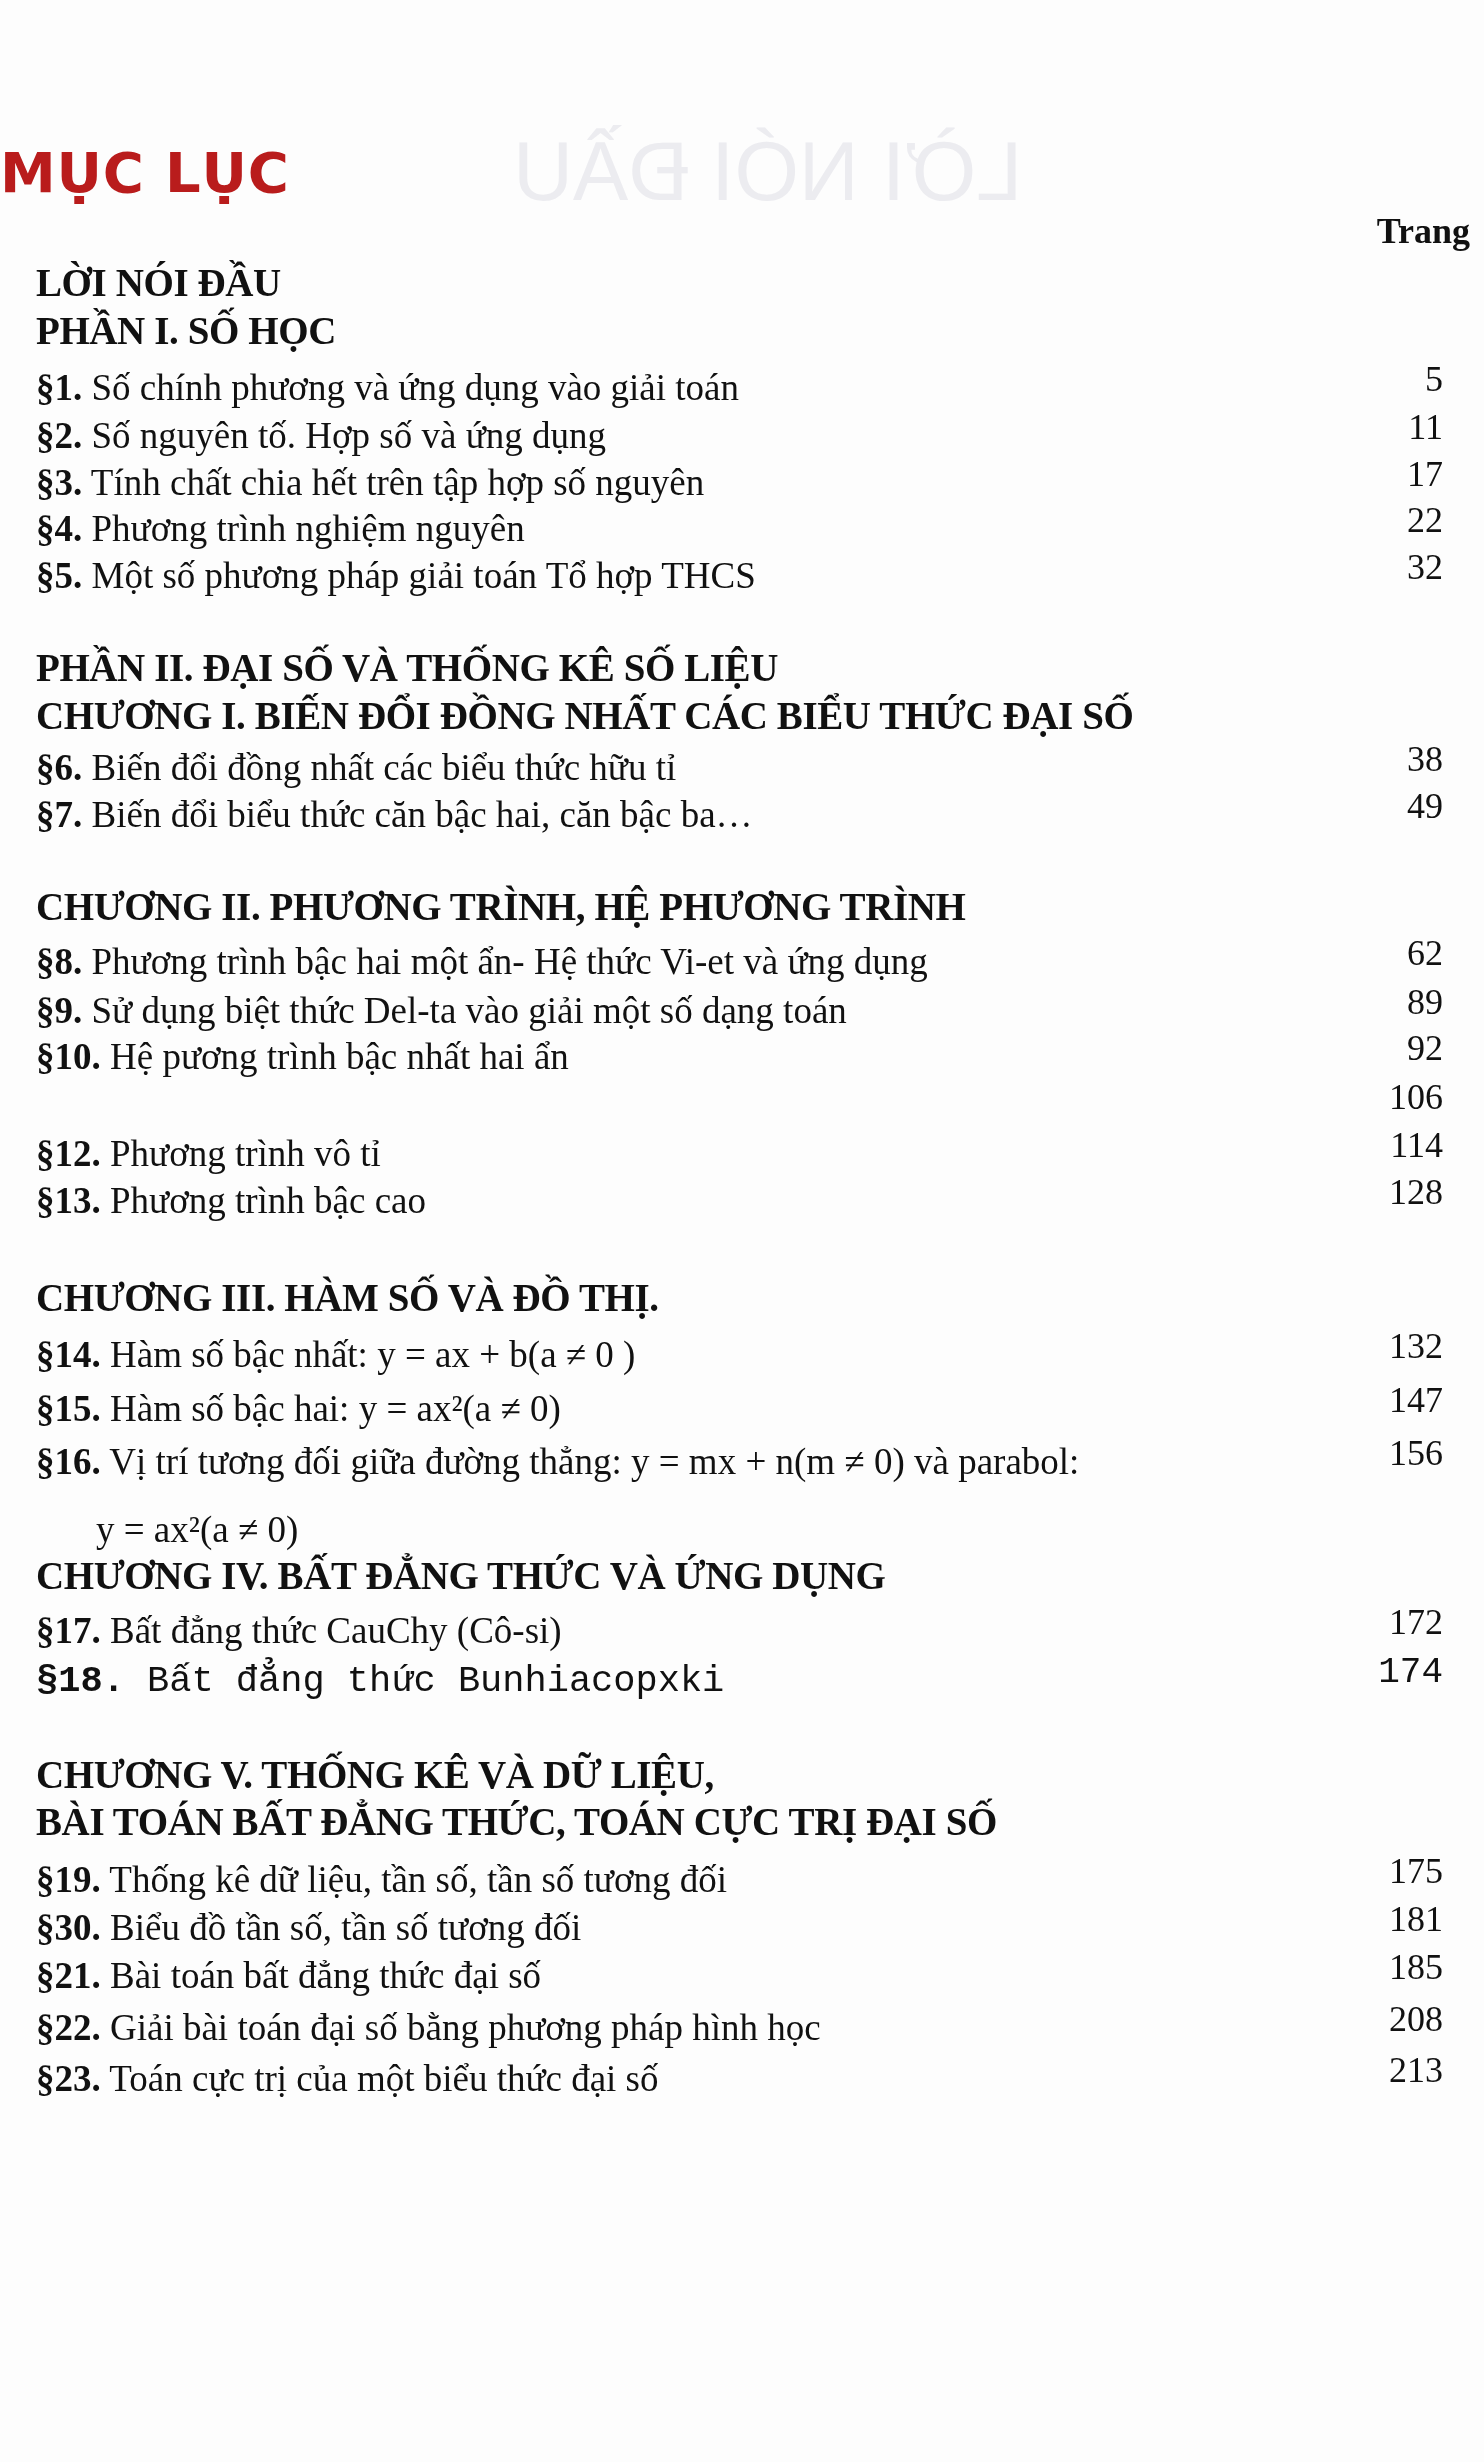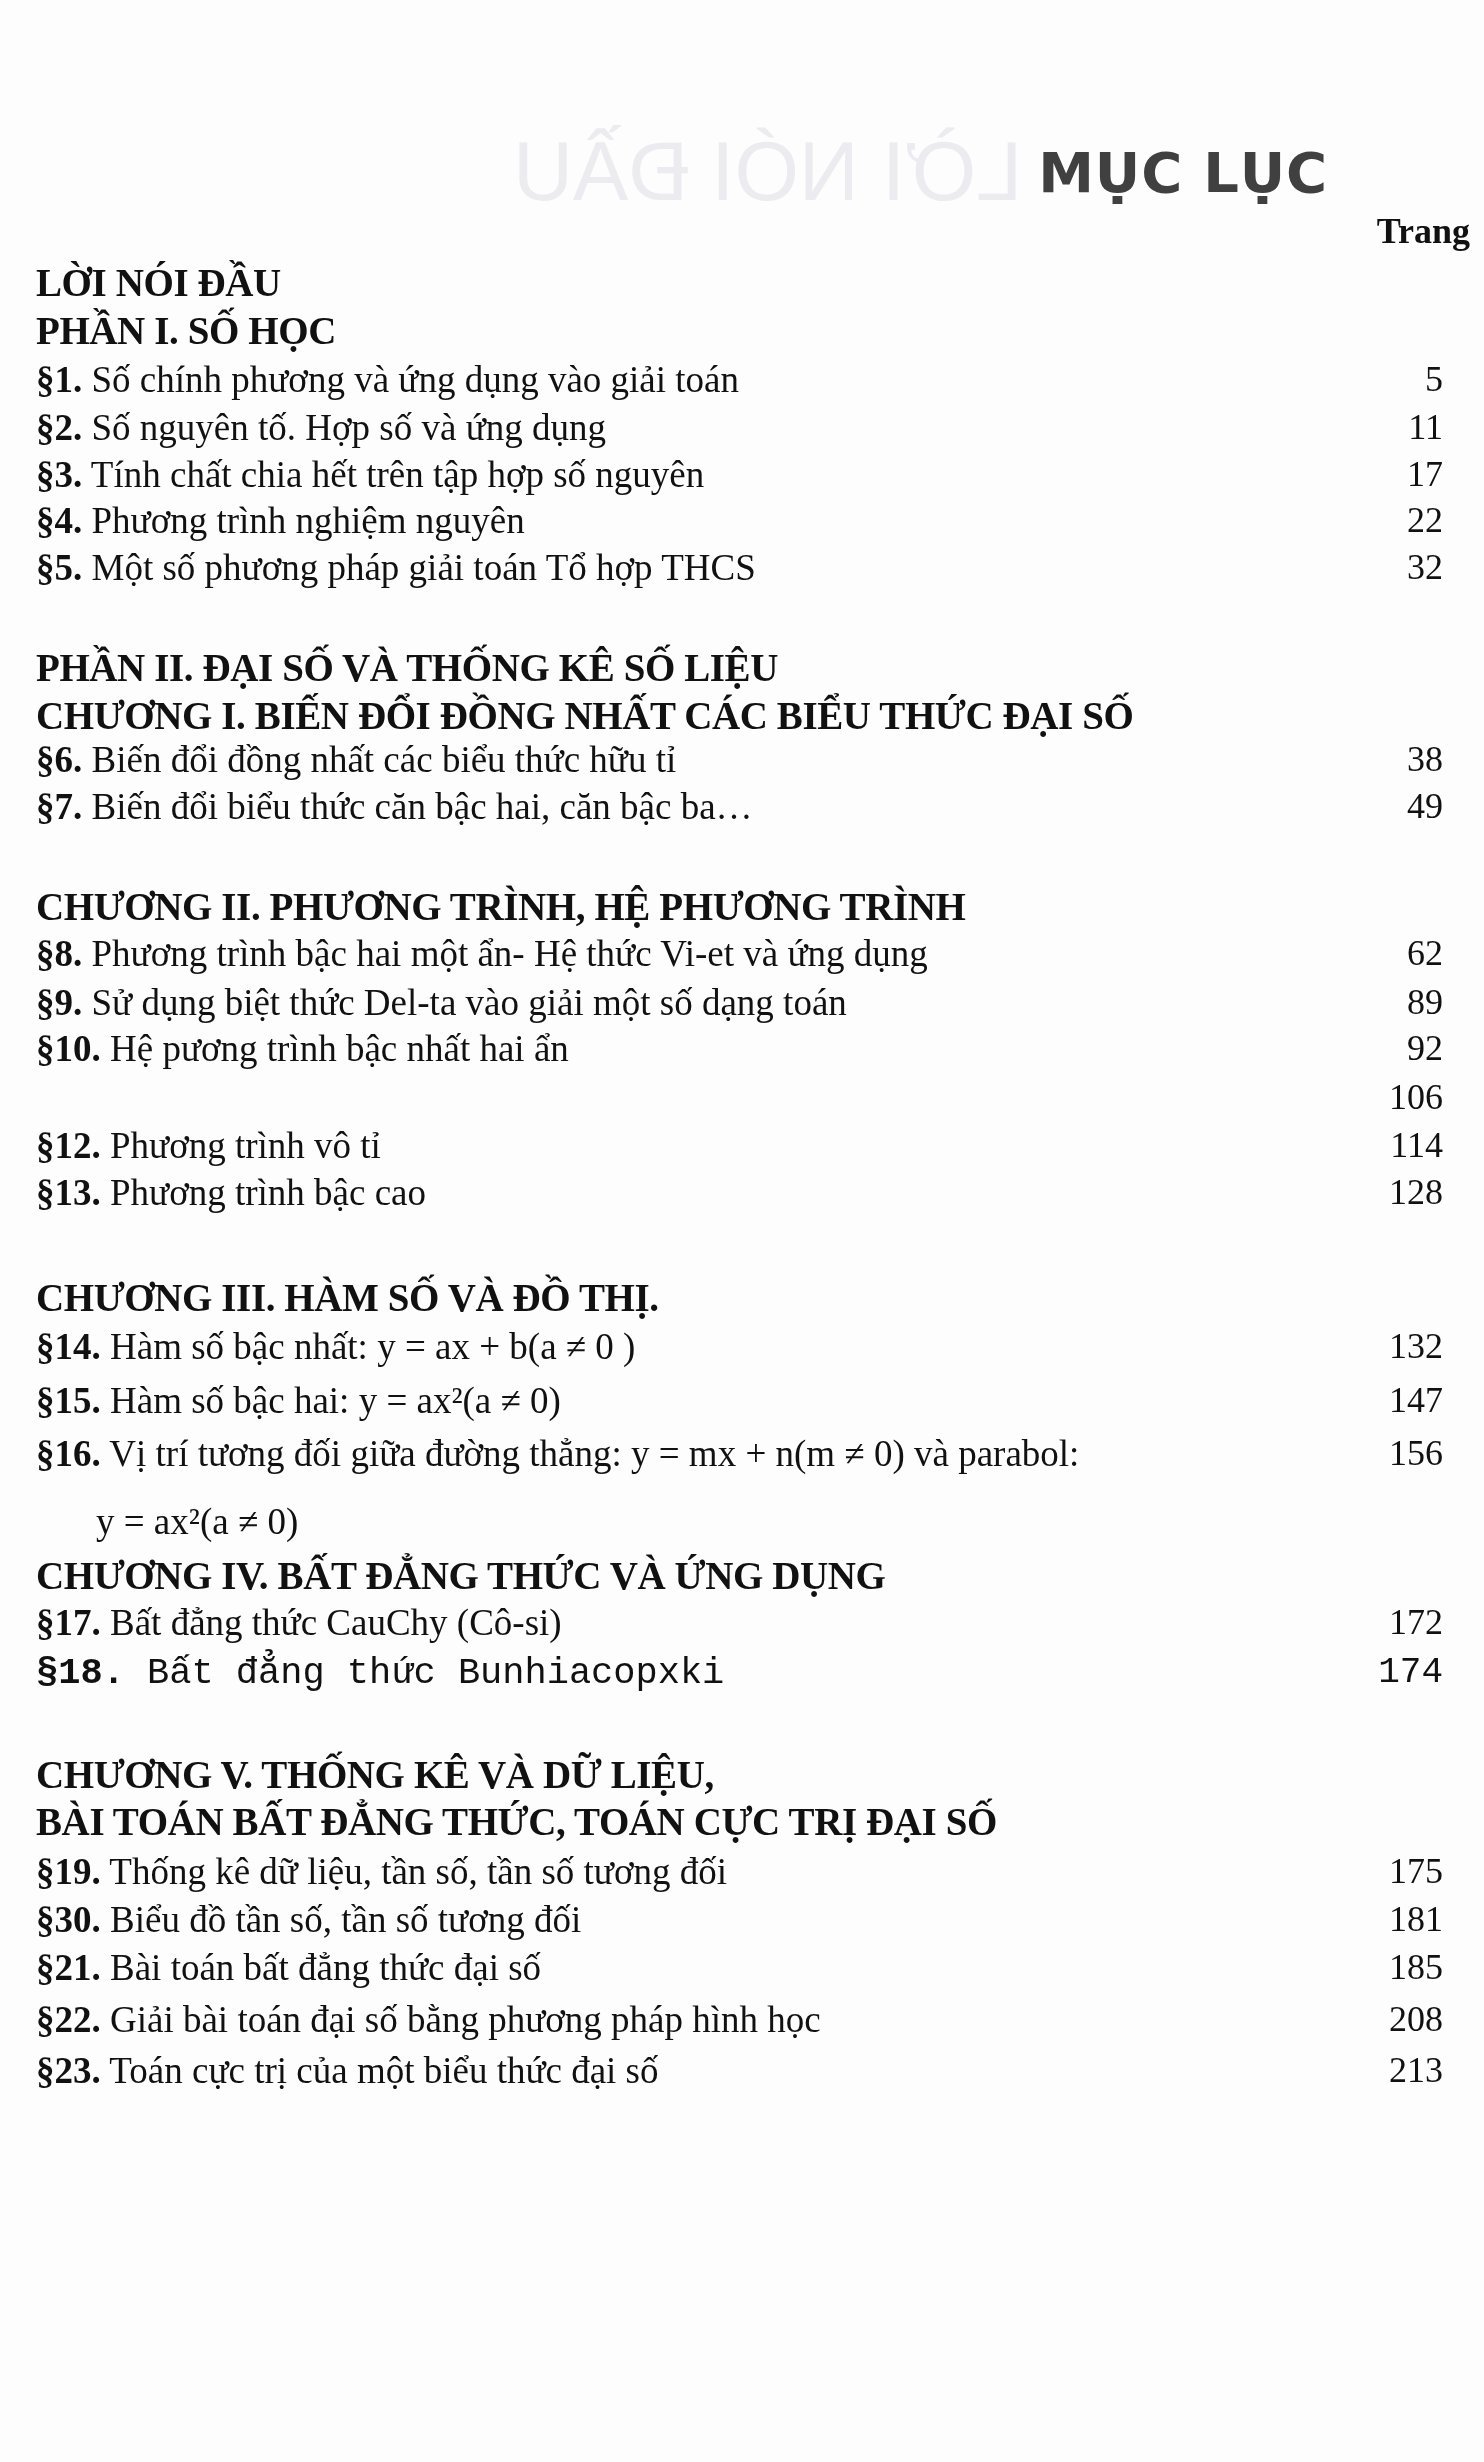--- a/index.html
+++ b/index.html
@@ -5,30 +5,30 @@
   html, body { margin:0; padding:0; }
   body {
     width:1485px; height:2462px; background:#fdfdfd; position:relative; overflow:hidden;
     font-family:"Liberation Serif","DejaVu Serif",serif; color:#111;
   }
   .bleed {
     position:absolute; color:#e6e6ec; font-family:"Liberation Sans",sans-serif;
     transform:scaleX(-1); white-space:nowrap; font-size:30px; pointer-events:none;
   }
   .title {
-    position:absolute; left:0; width:1328px; top:140px; text-align:right;
+    position:absolute; left:0; width:1328px; top:140px; text-align:left;
     font-family:"DejaVu Sans","Liberation Sans",sans-serif; font-weight:bold; font-size:56px;
-    letter-spacing:0.8px; color:#404040;
+    letter-spacing:0.8px; color:#b91c1c;
   }
   .trang {
     position:absolute; right:15px; top:210px; font-weight:bold; font-size:36px;
   }
   .line { position:absolute; left:36px; right:42px; height:45px; }
   .heading { font-weight:bold; font-size:39px; position:absolute; left:0; top:0; white-space:nowrap; letter-spacing:-0.4px; }
-  .entry-text { font-size:37px; position:absolute; left:0; top:0; white-space:nowrap; }
+  .entry-text { font-size:37px; position:absolute; left:0; top:8px; white-space:nowrap; }
   .entry-text b { font-weight:bold; }
   .page { position:absolute; right:0; top:0; font-size:36px; }
 </style>
 </head>
 <body>
 
 <div class="bleed" style="left:513px; top:124px; font-size:83px; color:#ececf0;">LỜI NÓI ĐẦU</div>
 
 <div class="title">MỤC LỤC</div>
 <div class="trang">Trang</div>

